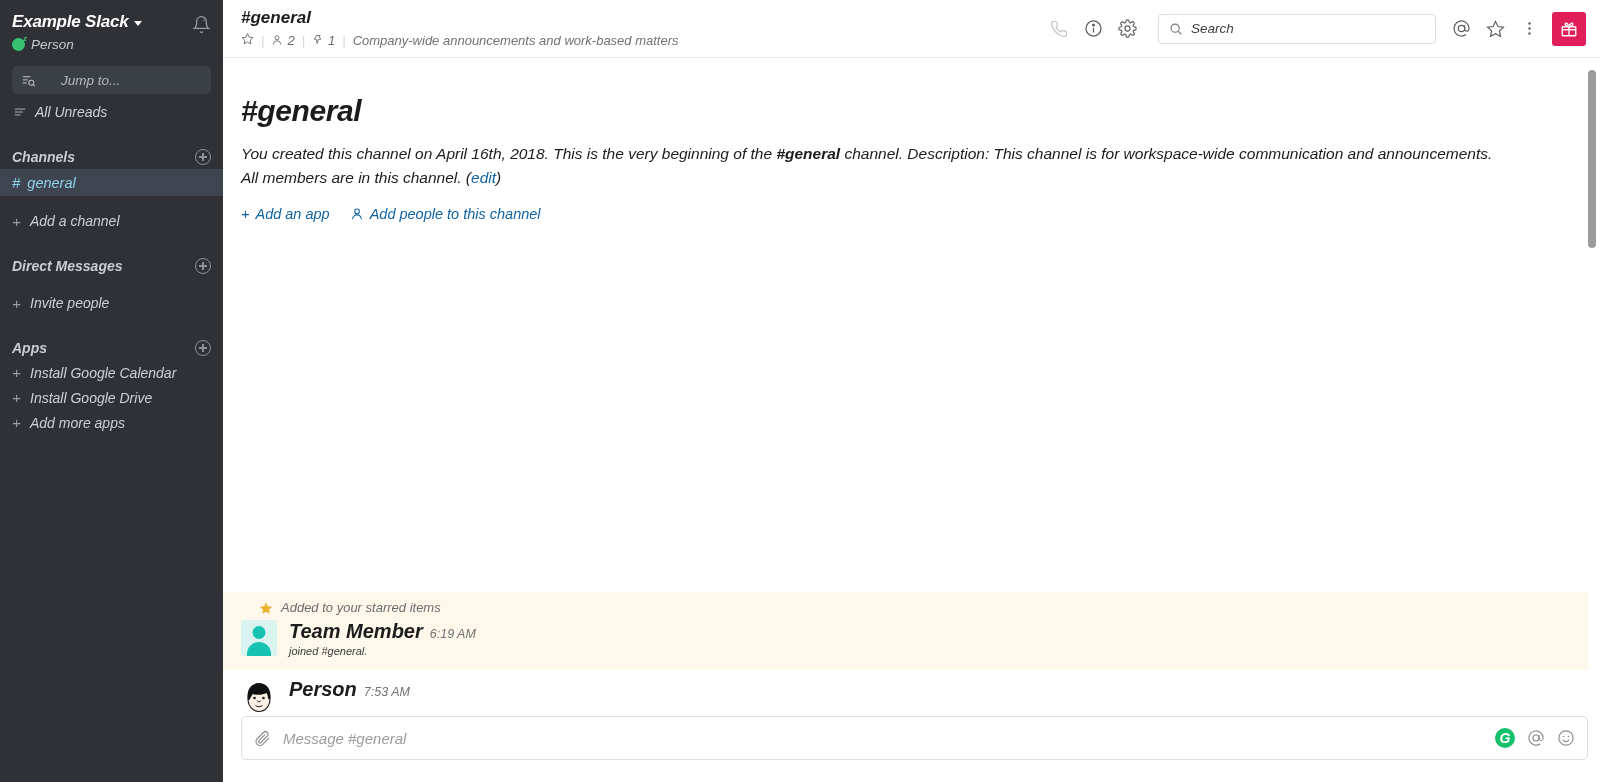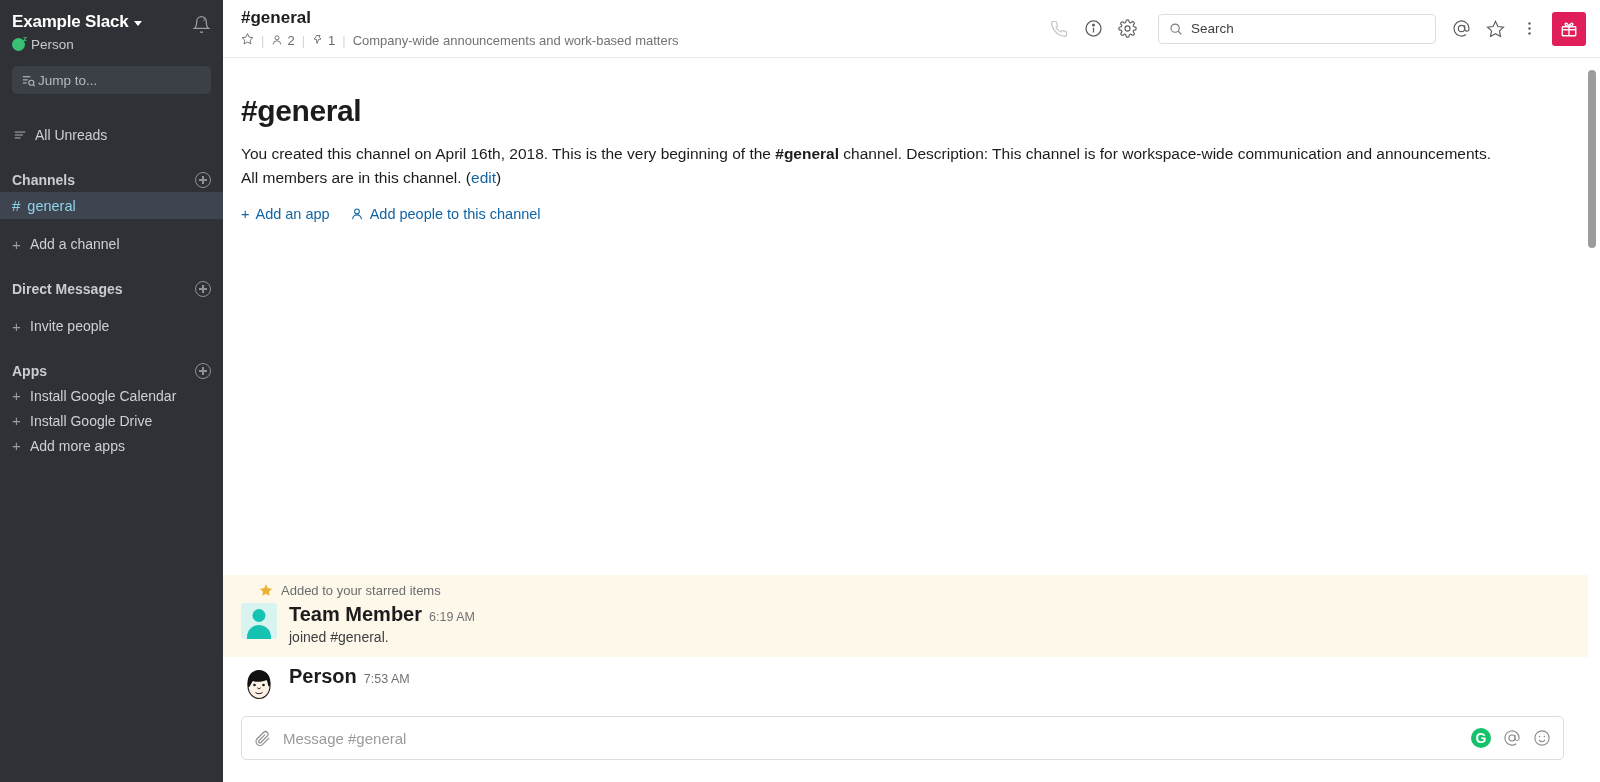--- a/index.html
+++ b/index.html
@@ -2,21 +2,21 @@
 <html><head>
 <meta charset="utf-8">
 <style>
   * { box-sizing: border-box; margin: 0; padding: 0; }
   html, body {
     width: 1600px; height: 782px;
     font-family: "Liberation Sans", sans-serif;
     background: #fff;
     overflow: hidden;
   }
-  .app { display: flex; width: 1600px; height: 782px; }
+  .app { display: flex; width: 1600px; height: 782px; font-style: italic; }
 
   
   .sidebar {
     width: 223px; flex: 0 0 223px;
     background: #2f3136;
     color: #bcbec2;
     position: relative;
     padding-top: 6px;
   }
   .ws-head {
@@ -47,26 +47,26 @@
   .status-dot::after {
     content: "z"; position: absolute; right: -2px; top: -4px;
     font-size: 8px; color: #38c172; font-weight: bold;
   }
   .bell { color: #9a9da3; margin-top: 3px; }
 
   .jumpto {
     margin: 14px 12px 0 12px;
     height: 28px; border-radius: 5px;
     background: #3b3f46;
-    display: flex; align-items: center; gap: 2px;
+    display: flex; align-items: center; gap: 25px;
     padding: 0 9px; font-size: 13.5px; color: #b6b9bd;
     cursor: pointer;
   }
 
-  .navlist { margin-top: 28px; }
+  .navlist { margin-top: 5px; }
   .navrow {
     display: flex; align-items: center; gap: 8px;
     height: 26px; padding: 0 12px;
     font-size: 14px; color: #cdd0d4; cursor: pointer;
   }
   .navrow .ic { width: 15px; display: flex; justify-content: center; color: #9b9ea3; }
 
   .section {
     display: flex; align-items: center;
     margin-top: 20px; padding: 0 12px 0 12px; height: 24px;
@@ -183,21 +183,21 @@
   }
   .av-teal::after {
     content: ""; position: absolute; left: 50%; bottom: -1px;
     transform: translateX(-50%);
     width: 24px; height: 15px; border-radius: 12px 12px 0 0; background: #16c3b3;
   }
   .msgbody { flex: 1; min-width: 0; }
   .msgline1 { display: flex; align-items: baseline; gap: 7px; }
   .author { font-size: 20px; font-weight: bold; color: #1d1c1d; }
   .tstamp { font-size: 12.5px; color: #717274; }
-  .msgtext { font-size: 14px; color: #3c3e41; line-height: 1.45; margin-top: 1px; }
+  .msgtext { font-size: 11px; color: #3c3e41; line-height: 1.45; margin-top: 1px; }
   .attach { border-left: 4px solid #dcdcdc; padding-left: 14px; margin-top: 4px; }
   .attach-title { font-size: 15px; color: #1264a3; cursor: pointer; }
   .attach-sub {
     font-size: 12.5px; color: #616265; margin-top: 4px;
     display: flex; align-items: center; gap: 5px;
   }
   .caret-dn {
     display: inline-block; border-left: 4px solid transparent;
     border-right: 4px solid transparent; border-top: 5px solid #1264a3;
   }
@@ -218,21 +218,21 @@
     background: linear-gradient(160deg,#8a7f63 0%,#4a463c 45%,#22201d 100%);
   }
 
   .scrollbar {
     position: absolute; right: 4px; top: 12px;
     width: 8px; height: 178px; border-radius: 4px; background: #9c9c9c;
     cursor: pointer;
   }
 
   
-  .composer { padding: 0 36px 22px 18px; background: #fff; margin-top: 13px; }
+  .composer { padding: 0 12px 22px 18px; background: #fff; }
   .composer-box {
     height: 44px; border: 1px solid #dddddd; border-radius: 5px;
     display: flex; align-items: center; padding: 0 12px; gap: 12px;
     background: #fff;
   }
   .composer-box .ph { flex: 1; font-size: 15px; color: #9b9b9d; }
   .gbtn {
     width: 20px; height: 20px; border-radius: 50%;
     background: #15c26b; color: #fff;
     display: flex; align-items: center; justify-content: center;

